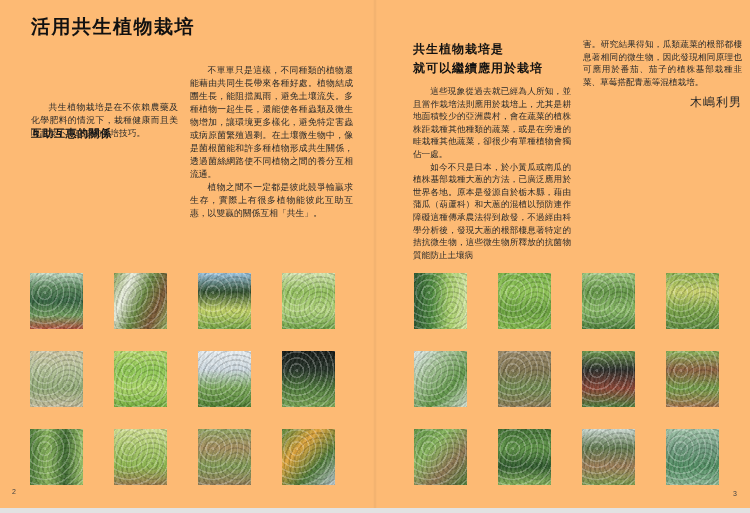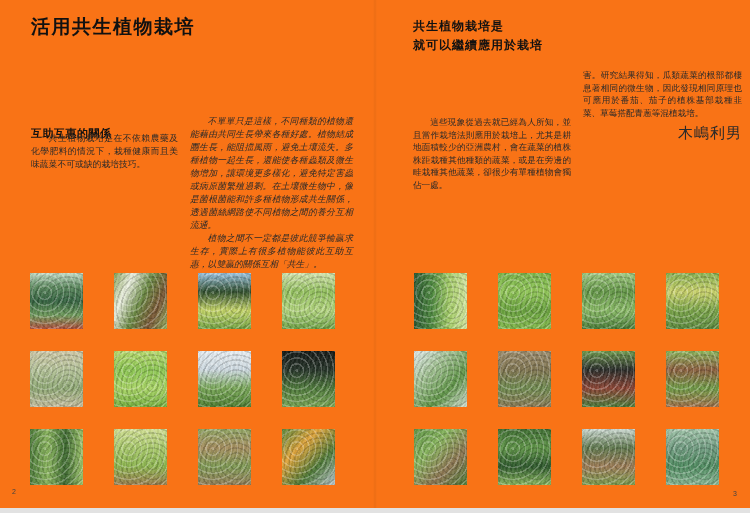--- a/index.html
+++ b/index.html
@@ -1,21 +1,21 @@
 <!DOCTYPE html>
 <html><head>
 <meta charset="utf-8">
 <style>
   * { box-sizing: border-box; }
   html, body { margin: 0; padding: 0; background: #fff; }
   .spread {
     position: relative;
     width: 750px;
     height: 513px;
-    background: #f97316;
+    background: #fdba74;
     overflow: hidden;
     font-family: "Liberation Serif", serif;
     color: #222;
   }
   .spine {
     position: absolute;
     left: 373px; top: 0;
     width: 4px; height: 100%;
     background: linear-gradient(90deg, rgba(0,0,0,0), rgba(0,0,0,0.05), rgba(0,0,0,0));
   }
@@ -43,47 +43,46 @@
     font-weight: bold;
     font-size: 11px;
     color: #111;
     letter-spacing: 0.5px;
     margin-top: 43px;
   }
   .col {
     position: absolute;
     text-align: justify;
     color: #2a2a2a;
-    margin-top: 31px;
   }
   .col p { margin: 0; text-indent: 2em; }
   .col p.noindent { text-indent: 0; }
   .l-col { font-size: 8.8px; line-height: 13px; }
   .r-col { font-size: 8.6px; line-height: 12.6px; }
   .col-l1 { left: 31px;  top: 101px; width: 147px; }
-  .col-l2 { left: 190px; top: 84px;  width: 163px; font-style: italic; }
+  .col-l2 { left: 190px; top: 64px;  width: 163px; }
   
   .right-heading {
     position: absolute;
-    left: 413px; top: 17px;
+    left: 413px; top: 40px;
     font-family: "Liberation Sans", sans-serif;
     font-weight: bold;
     font-size: 12px;
     line-height: 19px;
     letter-spacing: 1px;
     color: #111;
   }
   .col-r1 { left: 413px; top: 85px; width: 158px; }
   .col-r2 { left: 583px; top: 38px; width: 159px; }
   .author {
     display: block;
     text-align: right;
     margin-top: 8px;
     text-indent: 0;
-    font-size: 15px;
+    font-size: 12px;
     letter-spacing: 1px;
   }
   
   .photo-grid {
     position: absolute;
     top: 273px;
     display: grid;
     grid-template-columns: repeat(4, 53px);
     grid-auto-rows: 56px;
     column-gap: 31px;
@@ -147,20 +146,21 @@
     <div class="page-number pn-left">2</div>
   </div>
 
   <div>
     <div class="right-heading">
       <div>共生植物栽培是</div>
       <div>就可以繼續應用於栽培</div>
     </div>
     <div class="col r-col col-r1">
         <p>這些現象從過去就已經為人所知，並且當作栽培法則應用於栽培上，尤其是耕地面積較少的亞洲農村，會在蔬菜的植株株距栽種其他種類的蔬菜，或是在旁邊的畦栽種其他蔬菜，卻很少有單種植物會獨佔一處。</p>
+        <p>如今不只是日本，於小黃瓜或南瓜的植株基部栽種大蔥的方法，已廣泛應用於世界各地。原本是發源自於栃木縣，藉由蒲瓜（葫蘆科）和大蔥的混植以預防連作障礙這種傳承農法得到啟發，不過經由科學分析後，發現大蔥的根部棲息著特定的拮抗微生物，這些微生物所釋放的抗菌物質能防止土壤病</p>
       </div>
     <div class="col r-col col-r2">
       <p class="noindent">害。研究結果得知，瓜類蔬菜的根部都棲息著相同的微生物，因此發現相同原理也可應用於番茄、茄子的植株基部栽種韭菜、草莓搭配青蔥等混植栽培。</p>
         <span class="author">木嶋利男</span>
     </div>
     <div class="photo-grid grid-right">
         <div class="photo" style="background: linear-gradient(90deg, rgb(46, 90, 52), rgb(78, 138, 64), rgb(165, 205, 105), rgb(208, 228, 156));"></div>
         <div class="photo" style="background: linear-gradient(rgb(124, 181, 75), rgb(144, 197, 87), rgb(106, 162, 63), rgb(132, 186, 79));"></div>
         <div class="photo" style="background: linear-gradient(rgb(162, 203, 130), rgb(100, 151, 72), rgb(138, 186, 103), rgb(75, 126, 58));"></div>
         <div class="photo" style="background: linear-gradient(rgb(136, 177, 81), rgb(202, 210, 108), rgb(123, 165, 74), rgb(93, 139, 64));"></div>

